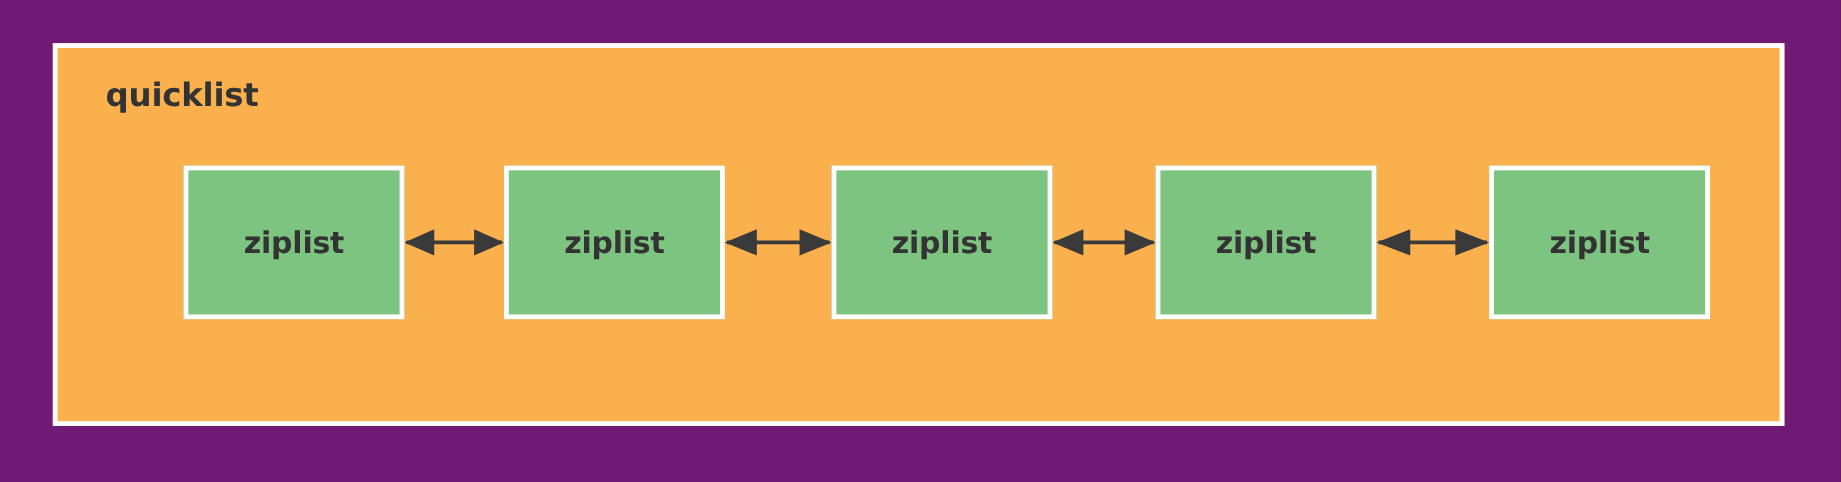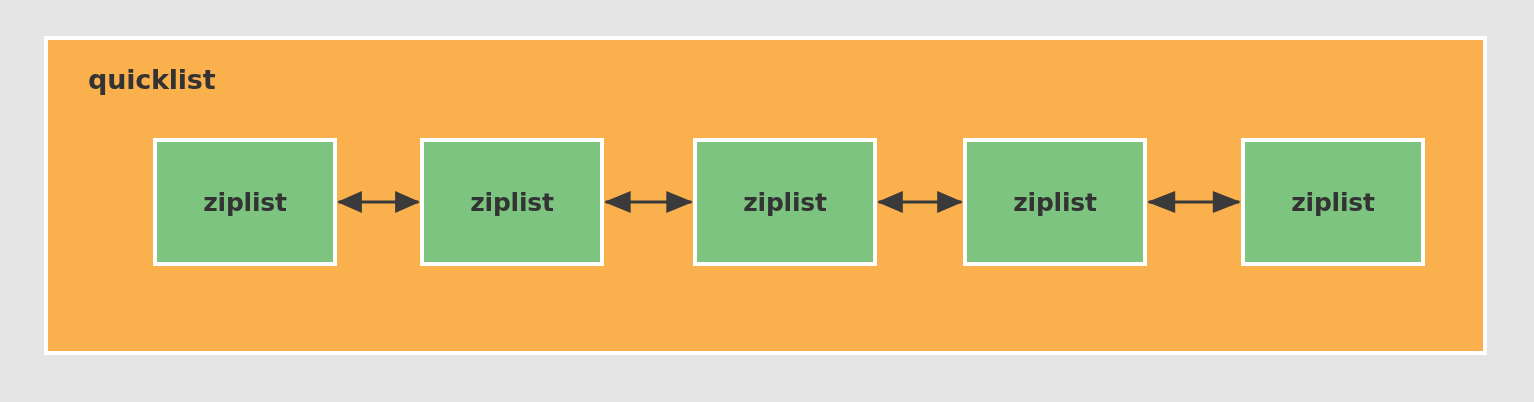--- a/index.html
+++ b/index.html
@@ -11,21 +11,21 @@
     height: 402px;
     background: #000000;
     font-family: "DejaVu Sans", "Liberation Sans", sans-serif;
     overflow: hidden;
   }
 
   #canvas {
     position: relative;
     width: 1534px;
     height: 402px;
-    background: #e5e5e5;
+    background: #701a75;
   }
 
   
   .quicklist-panel {
     position: absolute;
     left: 44px;
     top: 36px;
     width: 1443px;
     height: 319px;
     background: #fbb04e;

